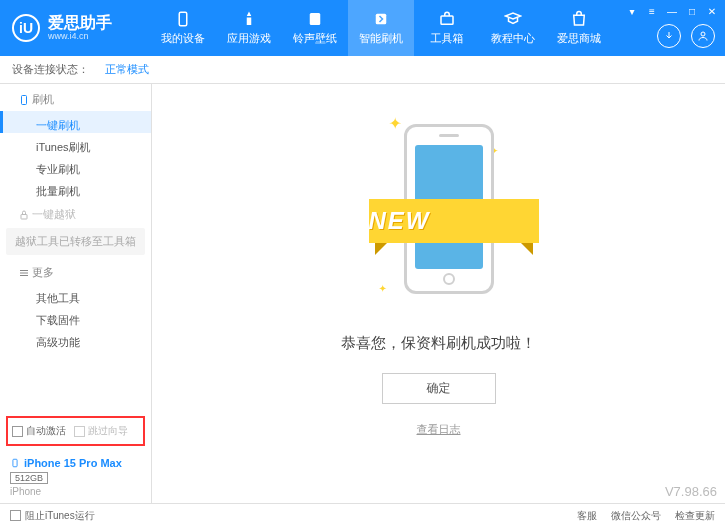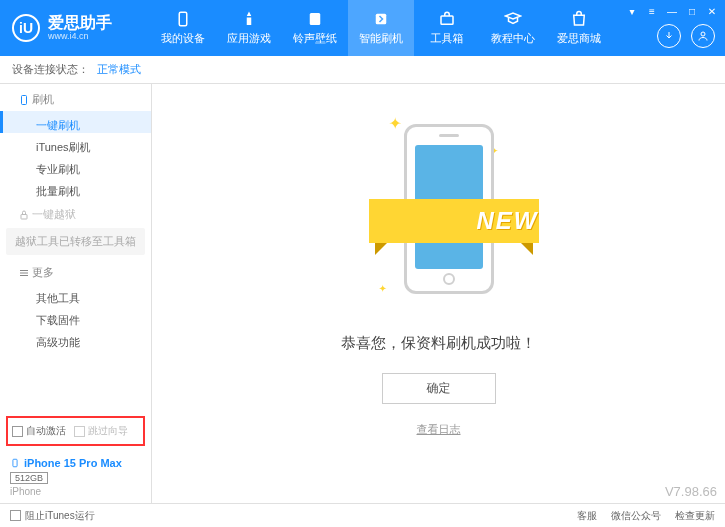--- a/index.html
+++ b/index.html
@@ -11,42 +11,42 @@
 .logo-sub { font-size: 9px; opacity: 0.8; }
 .nav-tabs { display: flex; height: 100%; }
 .nav-tab { width: 66px; display: flex; flex-direction: column; align-items: center; justify-content: center; cursor: pointer; font-size: 11px; gap: 3px; }
 .nav-tab.active { background: #4da6ff; }
 .nav-tab svg { width: 18px; height: 18px; }
 .window-controls { position: absolute; top: 4px; right: 6px; display: flex; gap: 6px; align-items: center; }
 .win-btn { width: 14px; height: 14px; cursor: pointer; display: flex; align-items: center; justify-content: center; color: #fff; font-size: 10px; }
 .header-right { position: absolute; right: 10px; bottom: 8px; display: flex; gap: 10px; }
 .circle-btn { width: 24px; height: 24px; border: 1.5px solid #fff; border-radius: 50%; display: flex; align-items: center; justify-content: center; cursor: pointer; }
 .status-bar { height: 28px; border-bottom: 1px solid #e0e0e0; display: flex; align-items: center; padding: 0 12px; font-size: 11px; color: #666; }
-.status-val { color: #1a8cff; margin-left: 8px; font-family: Liberation Serif, serif; }
+.status-val { color: #1a8cff; margin-left: 16px; font-family: Liberation Serif, serif; }
 .body-area { display: flex; height: 419px; }
 .sidebar { width: 152px; border-right: 1px solid #e0e0e0; display: flex; flex-direction: column; font-size: 11px; }
 .side-section { padding: 8px 0 4px 18px; color: #888; display: flex; align-items: center; gap: 2px; }
 .side-item { padding: 7px 0 0 36px; color: #555; cursor: pointer; }
 .side-item.active { background: #e6f2ff; color: #1a8cff; border-left: 3px solid #1a8cff; padding-left: 33px; }
 .side-item.disabled { color: #aaa; background: #f5f5f5; margin: 2px 6px; padding: 6px 8px; border-radius: 2px; text-align: center; }
 .checkbox-row { border: 2px solid #ff3333; margin: 4px 6px; padding: 6px 4px; display: flex; gap: 8px; align-items: center; }
 .cb-item { display: flex; align-items: center; gap: 3px; font-size: 10px; color: #666; }
 .cb-item.dis { color: #bbb; }
 .cb { width: 11px; height: 11px; border: 1px solid #999; }
 .device-info { padding: 6px 10px; font-size: 10px; }
 .device-name { color: #1a8cff; font-weight: bold; font-size: 11px; }
 .storage-badge { display: inline-block; border: 1px solid #999; padding: 0 4px; font-size: 9px; color: #666; margin-top: 2px; }
 .device-type { color: #aaa; font-size: 10px; margin-top: 2px; }
 .main { flex: 1; display: flex; flex-direction: column; align-items: center; padding-top: 30px; position: relative; }
 .phone-illustration { width: 140px; height: 200px; position: relative; margin-bottom: 20px; }
 .phone-body { position: absolute; left: 35px; top: 10px; width: 90px; height: 170px; background: #fff; border: 3px solid #d0d0d0; border-radius: 12px; }
 .phone-screen { position: absolute; left: 8px; top: 18px; right: 8px; bottom: 22px; background: #5ab4e6; border-radius: 3px; }
 .phone-home { position: absolute; bottom: 6px; left: 50%; transform: translateX(-50%); width: 12px; height: 12px; border: 2px solid #d0d0d0; border-radius: 50%; }
 .phone-speaker { position: absolute; top: 7px; left: 50%; transform: translateX(-50%); width: 20px; height: 3px; background: #d0d0d0; border-radius: 2px; }
-.new-banner { position: absolute; left: 0; top: 85px; width: 170px; height: 44px; background: #ffd633; display: flex; align-items: center; justify-content: flex-end; }
+.new-banner { position: absolute; left: 0; top: 85px; width: 170px; height: 44px; background: #ffd633; display: flex; align-items: center; justify-content: flex-start; }
 .new-banner::before, .new-banner::after { content: ''; position: absolute; top: 100%; border: 6px solid transparent; }
 .new-banner::before { left: 6px; border-top-color: #cc9900; border-left-color: #cc9900; }
 .new-banner::after { right: 6px; border-top-color: #cc9900; border-right-color: #cc9900; }
 .new-text { color: #fff; font-size: 24px; font-weight: bold; font-style: italic; letter-spacing: 2px; text-shadow: 1px 1px 0 #e6a600; }
 .sparkle { position: absolute; color: #ffd633; font-size: 16px; }
 .success-msg { font-size: 15px; color: #444; margin-bottom: 20px; }
 .ok-btn { padding: 6px 44px; border: 1px solid #ccc; background: #fff; font-size: 12px; color: #555; cursor: pointer; margin-bottom: 18px; }
 .log-link { font-size: 11px; color: #999; cursor: pointer; text-decoration: underline; }
 .footer { height: 24px; border-top: 1px solid #e0e0e0; display: flex; align-items: center; padding: 0 10px; font-size: 10px; color: #666; justify-content: space-between; gap: 16px; }
 .footer-left { display: flex; align-items: center; gap: 4px; }

